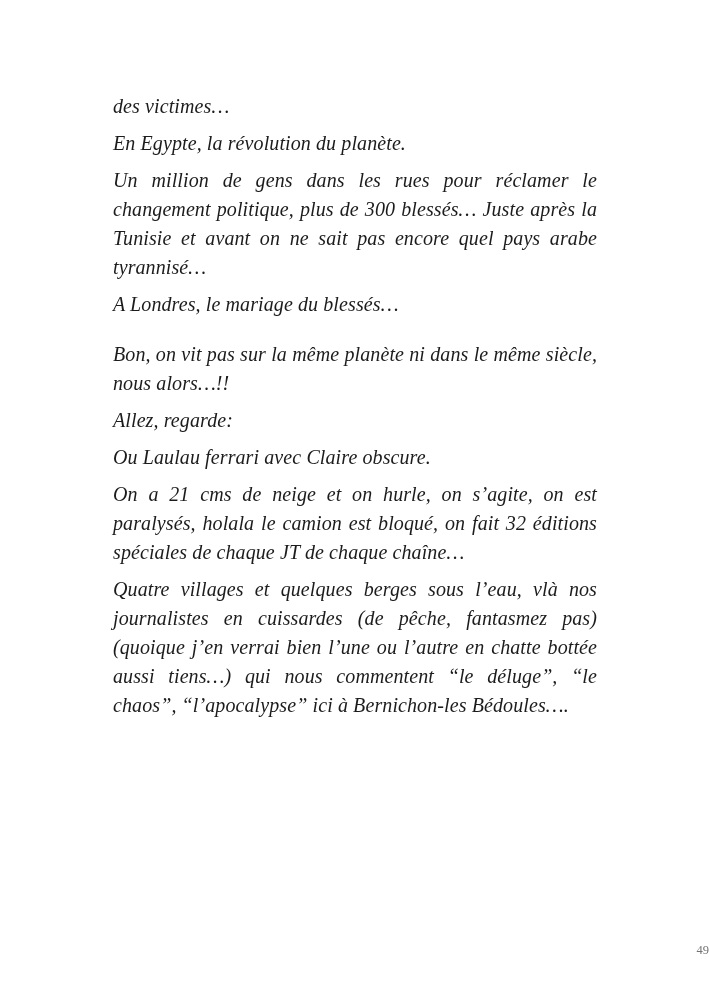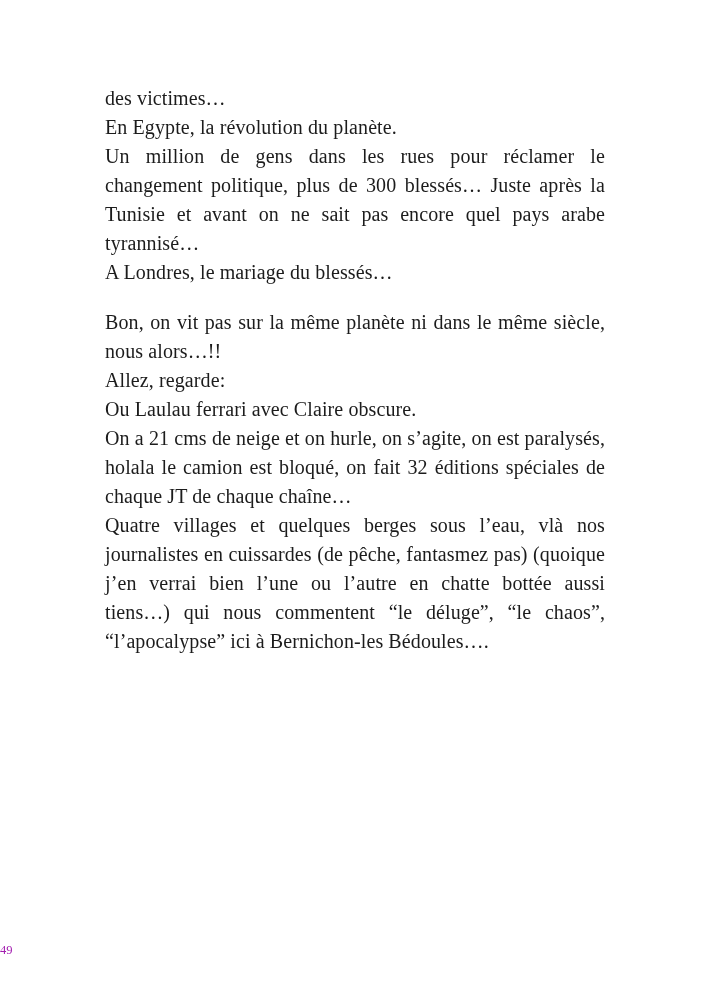--- a/index.html
+++ b/index.html
@@ -19,40 +19,41 @@
     position: relative;
     width: 709px;
     height: 992px;
     padding: 84px 104px 0 105px;
     background: #ffffff;
   }
   .text-block {
     width: 500px;
   }
   .text-block p {
-    margin: 0;
+    margin: 8px;
     font-size: 20px;
     line-height: 29px;
     text-align: justify;
     letter-spacing: 0.1px;
+    font-style: italic;
   }
   .text-block p.break-before {
     margin-top: 21px;
   }
   .text-block p.justify-last {
     text-align-last: justify;
   }
   .page-number {
     position: absolute;
     bottom: 34px;
     left: 0;
     width: 100%;
-    text-align: left;
+    text-align: right;
     font-size: 12.5px;
-    color: #a21caf;
+    color: #737373;
   }
 </style>
 </head>
 <body>
 
 <div class="page">
   <div class="text-block">
     <p>des victimes…</p>
     <p>En Egypte, la révolution du planète.</p>
     <p>Un million de gens dans les rues pour réclamer le changement politique, plus de 300 blessés… Juste après la Tunisie et avant on ne sait pas encore quel pays arabe tyrannisé…</p>

